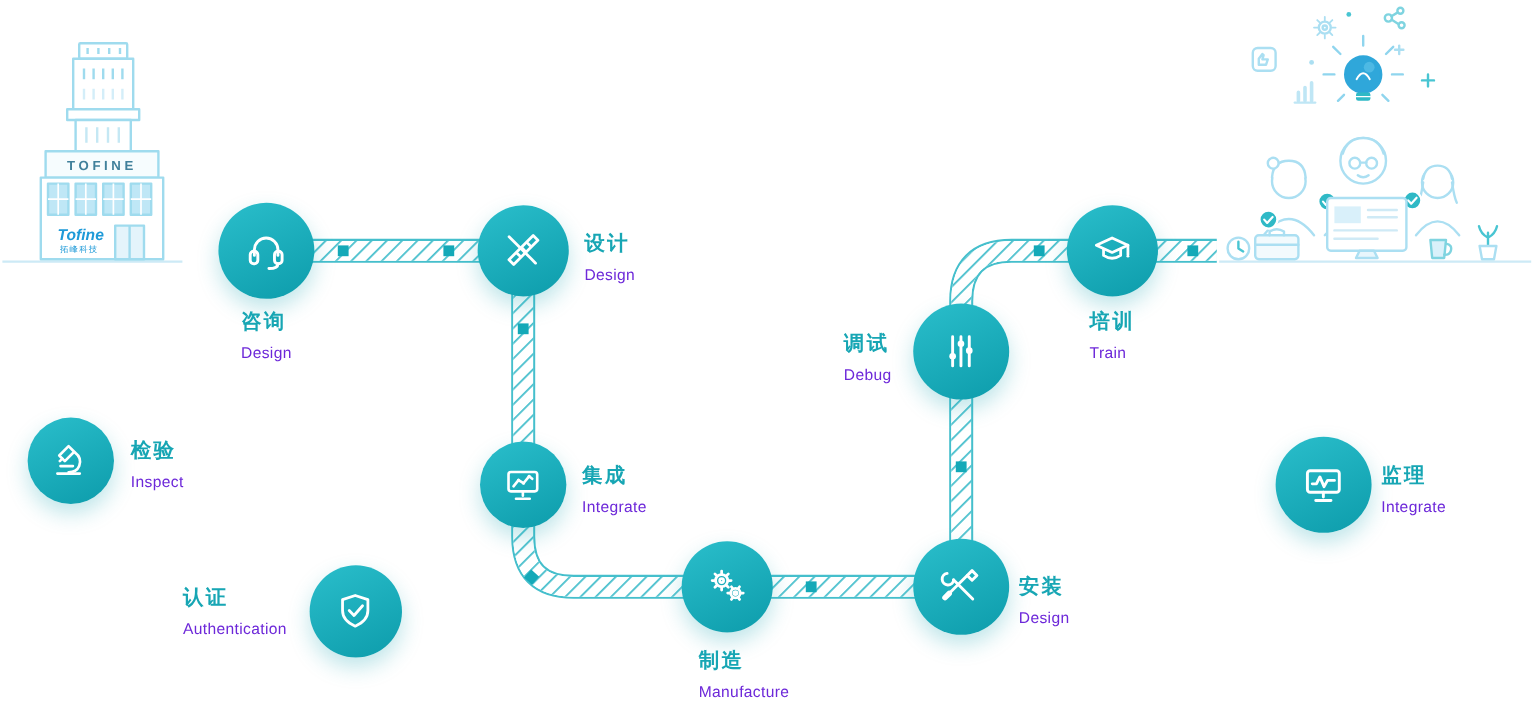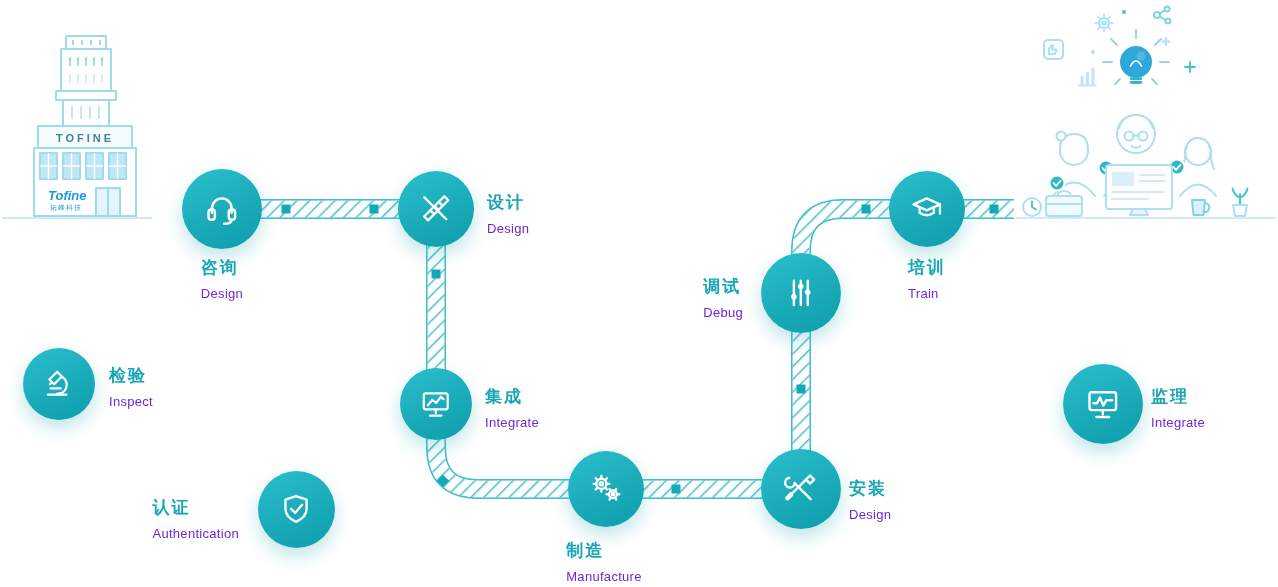--- a/index.html
+++ b/index.html
@@ -212,21 +212,21 @@
   <div class="node" style="left:568px;top:451px;width:76px;height:76px">
     <svg viewBox="0 0 36 36">
       <circle cx="14" cy="13.5" r="4.6"></circle>
         <circle cx="14" cy="13.5" r="1.5"></circle>
       <path d="M18.9 13.5h2.3M17.5 17l1.6 1.6M14 18.4v2.3M10.5 17l-1.6 1.6M9.1 13.5H6.8M10.5 10l-1.6-1.6M14 8.6V6.3M17.5 10l1.6-1.6"></path>
       <circle cx="24.5" cy="23" r="3.6"></circle>
         <circle cx="24.5" cy="23" r="1.2"></circle>
       <path d="M28.4 23h2M26.5 26.3l1.1 1.5M22.5 26.3l-1.1 1.5M20.6 23h-2M22.5 19.7l-1.1-1.5M26.5 19.7l1.1-1.5"></path>
     </svg>
   </div>
-  <div class="label center" style="left:604px;top:539px">
+  <div class="label center" style="left:620px;top:539px">
     <div class="cn">制造</div>
     <div class="en">Manufacture</div>
   </div>
 
   <div class="node" style="left:761px;top:449px;width:80px;height:80px">
     <svg viewBox="0 0 36 36">
       <path d="M8 8.5a4.2 4.2 0 1 0 4.8 4.8"></path>
       <path d="M12.6 13.1L26.5 27"></path>
       <path d="M26 6.5l3.5 3.5-3.5 3.5-3.5-3.5z"></path>
       <path d="M22.5 10L10 22.5"></path>
@@ -276,21 +276,21 @@
     <div class="cn">检验</div>
     <div class="en">Inspect</div>
   </div>
 
   <div class="node" style="left:258px;top:471px;width:77px;height:77px">
     <svg viewBox="0 0 36 36">
       <path d="M18 6.5l9.5 3.1v8.2q0 7.6-9.5 11.7-9.5-4.1-9.5-11.7V9.6z"></path>
       <path d="M13.5 17.8l3.6 3.7 6.4-7.3"></path>
     </svg>
   </div>
-  <div class="label left-of" style="left:239px;top:496px">
+  <div class="label left-of" style="left:239px;top:486px">
     <div class="cn">认证</div>
     <div class="en">Authentication</div>
   </div>
 
   <div class="node" style="left:1063px;top:364px;width:80px;height:80px">
     <svg viewBox="0 0 36 36">
       <rect x="6.5" y="8" width="23" height="15.5" rx="2"></rect>
       <path d="M10 17.5h3l2.5-5 3 7 2.5-4.5h5"></path>
       <path d="M18 23.5v3.5M12.5 29.5h11"></path>
     </svg>

